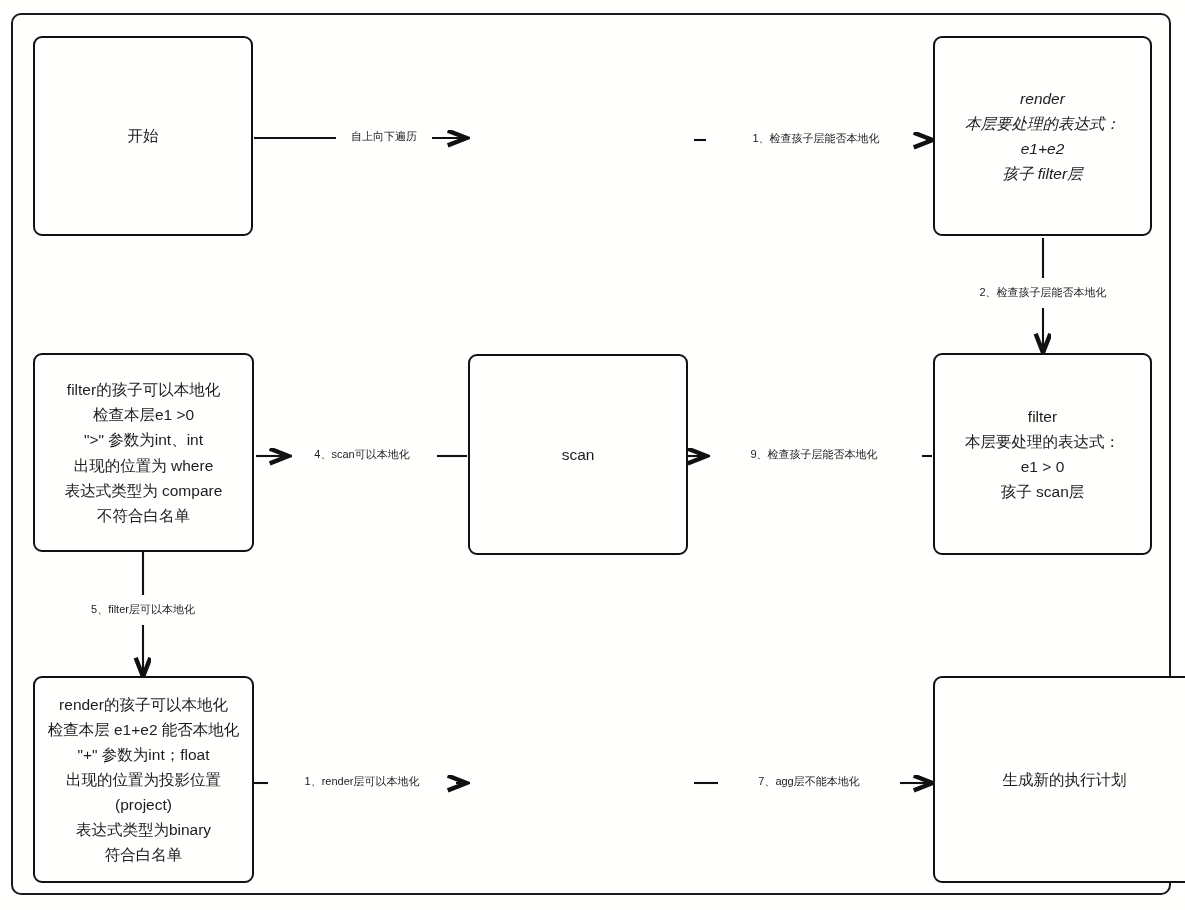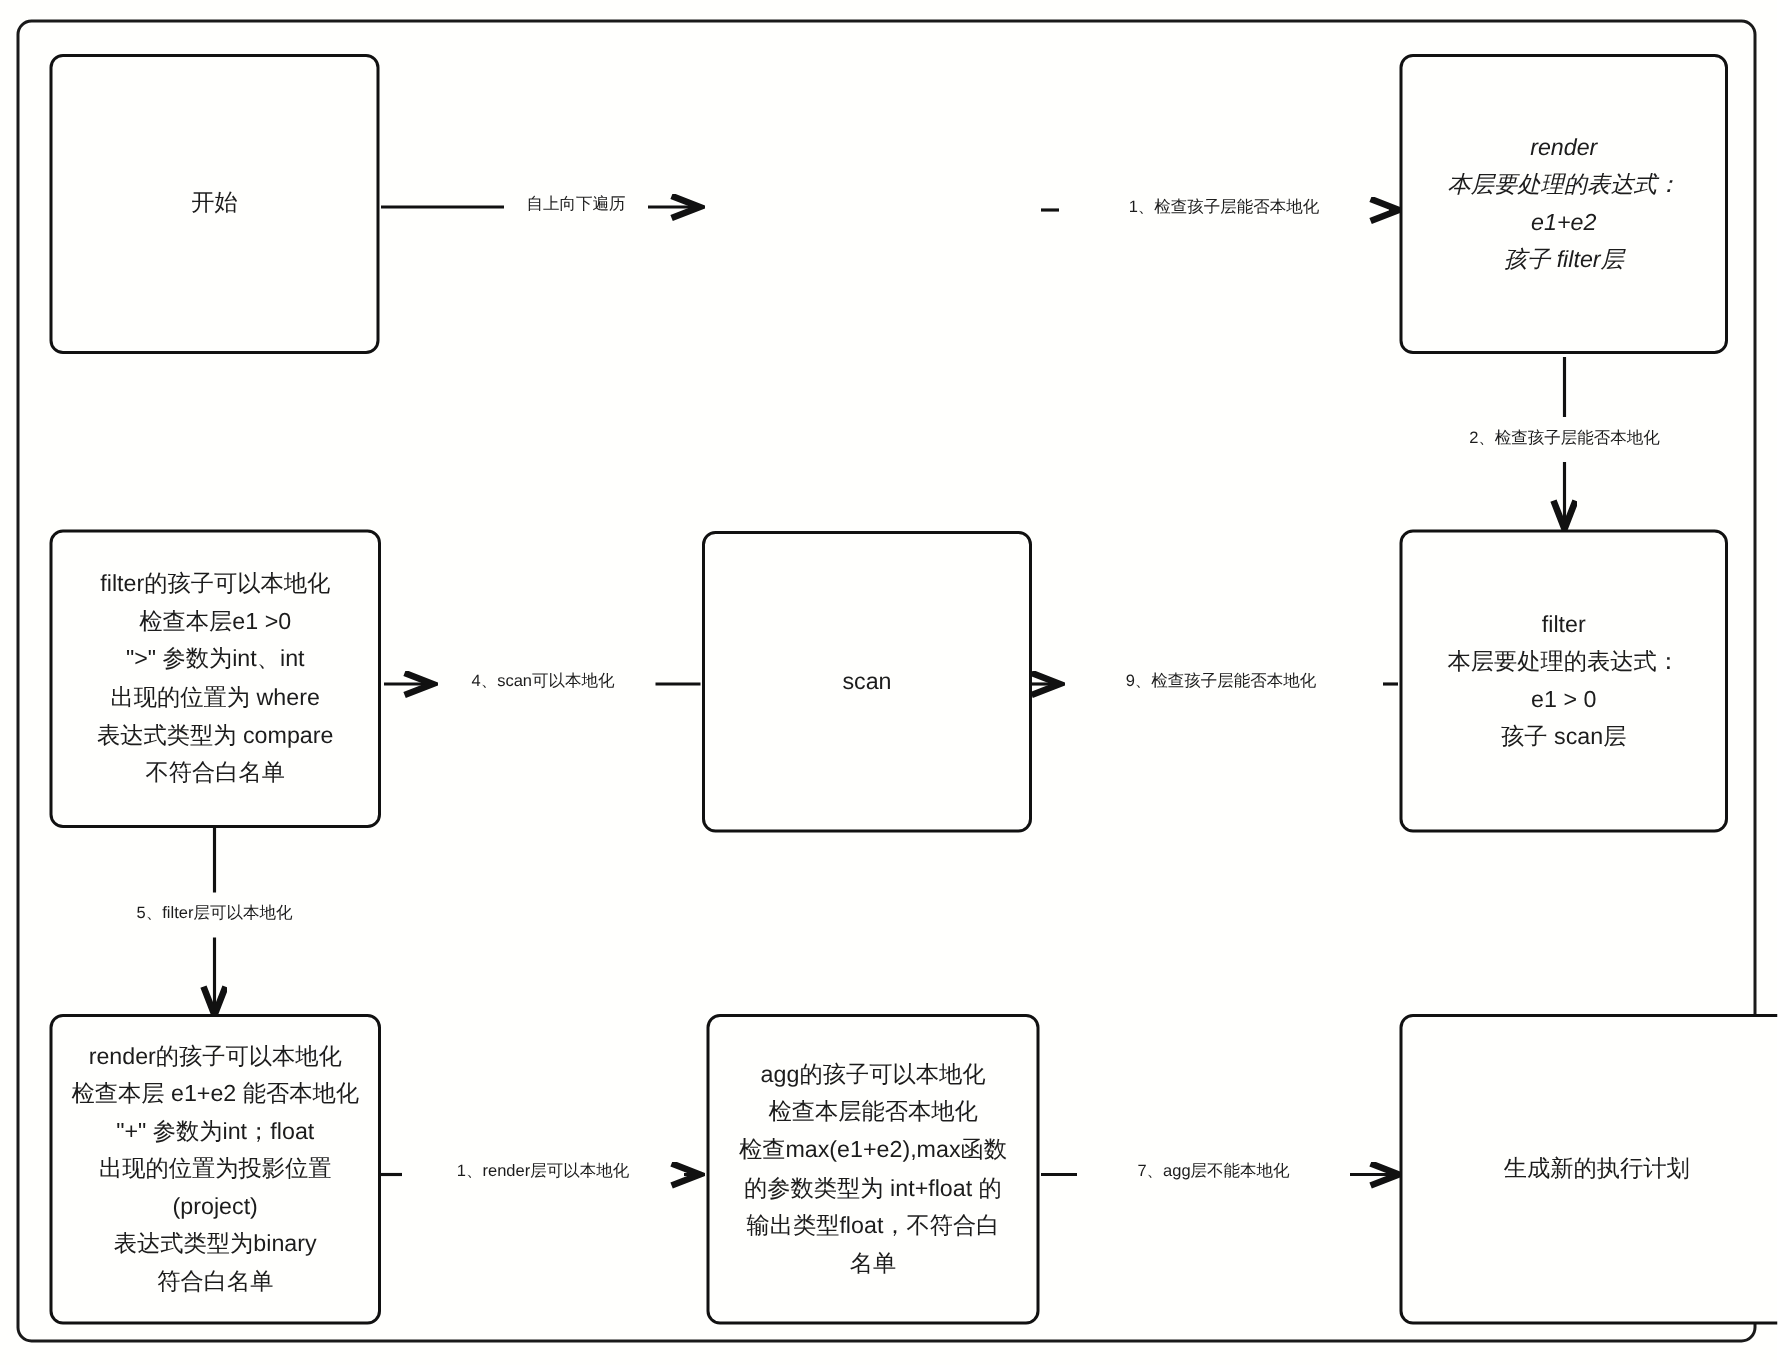--- a/index.html
+++ b/index.html
@@ -167,28 +167,20 @@
   <div class="node" style="left:33px; top:676px; width:221px; height:207px;">
     <span class="txt">render的孩子可以本地化
 检查本层 e1+e2 能否本地化
 "+" 参数为int；float
 出现的位置为投影位置
 (project)
 表达式类型为binary
 符合白名单</span>
   </div>
 
-  <div class="node" style="left:471px; top:676px; width:222px; height:207px;">
-    <span class="txt">agg的孩子可以本地化
-检查本层能否本地化
-检查max(e1+e2),max函数
-的参数类型为 int+float 的
-输出类型float，不符合白
-名单</span>
-  </div>
 
   <div class="node" style="left:933px; top:676px; width:263px; height:207px;">
     <span class="txt">生成新的执行计划</span>
   </div>
 
   <div class="elabel v" style="left:384px; top:129px;">自上向下遍历</div>
 
   <div class="elabel v" style="left:816px; top:131px;">1、检查孩子层能否本地化</div>
 
   <div class="elabel v" style="left:1043px; top:285px;">2、检查孩子层能否本地化</div>

